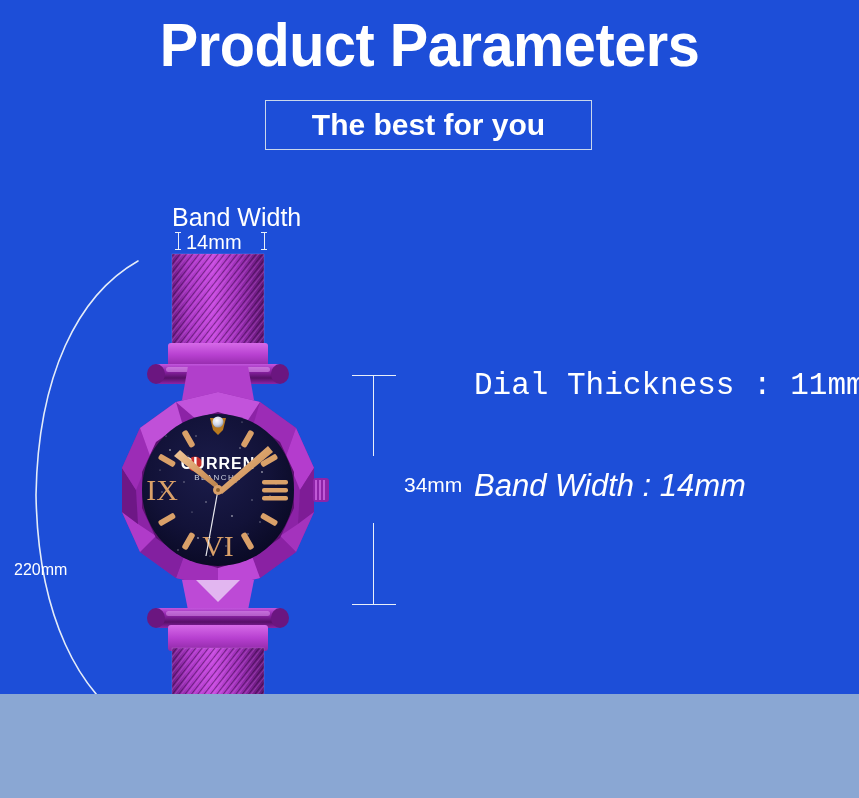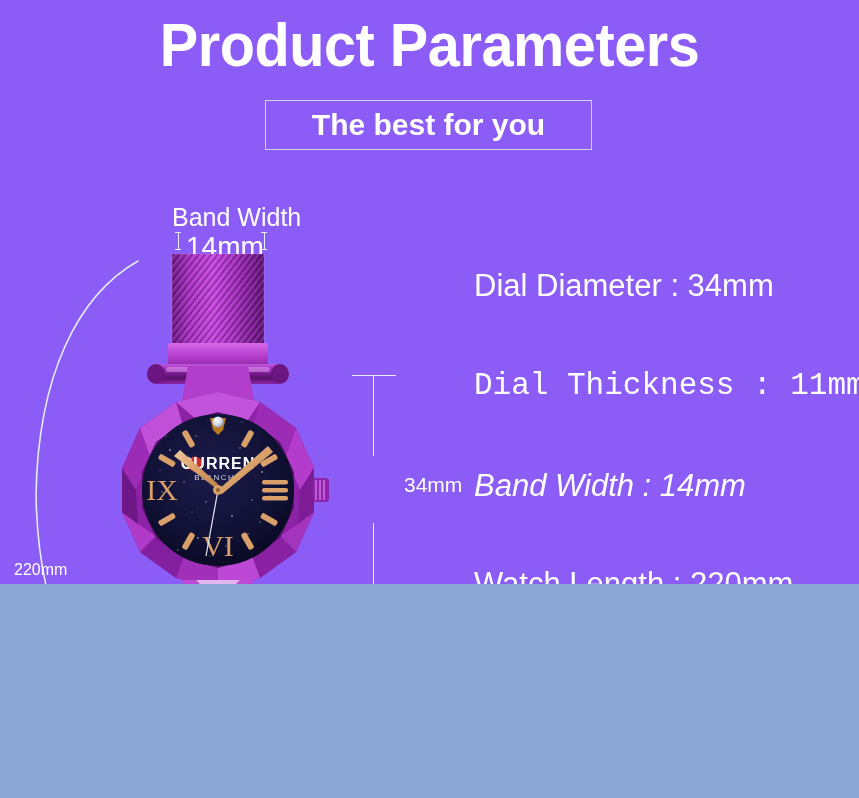--- a/index.html
+++ b/index.html
@@ -6,22 +6,22 @@
     margin: 0;
     padding: 0;
     background: #8aa7d3;
   }
   body {
     font-family: "Liberation Sans", sans-serif;
   }
   #page {
     position: relative;
     width: 859px;
-    height: 584px;
-    background: #8b5cf6;
+    height: 694px;
+    background: #1d4ed8;
     overflow: hidden;
   }
 
   
   #title {
     position: absolute;
     left: 0; top: 14px;
     width: 859px;
     text-align: center;
     color: #ffffff;
@@ -74,21 +74,21 @@
     position: absolute;
     left: 172px; top: 203px;
     color: #ffffff;
     font-size: 25px;
     white-space: nowrap;
   }
   #band-width-value {
     position: absolute;
     left: 186px; top: 231px;
     color: #ffffff;
-    font-size: 28px;
+    font-size: 20px;
     white-space: nowrap;
   }
   .bw-tick {
     position: absolute;
     width: 1px; height: 18px;
     background: #e8eef8;
     top: 232px;
   }
   .bw-tick-l { left: 178px; }
   .bw-tick-r { left: 264px; }
@@ -379,18 +379,16 @@
   </div>
 
   <div id="dim34">
     <div class="d34-cap" id="d34-cap-top"></div>
     <div class="d34-bar" id="d34-bar-top"></div>
     <div class="d34-bar" id="d34-bar-bot"></div>
     <div class="d34-cap" id="d34-cap-bot"></div>
   </div>
   <div id="d34-label">34mm</div>
 
-  <div class="spec-line spec-0">Dial Diameter : 34mm</div>
   <div class="spec-line spec-1">Dial Thickness : 11mm</div>
   <div class="spec-line spec-2">Band Width : 14mm</div>
-  <div class="spec-line spec-3">Watch Length : 220mm</div>
 
 </div>
 
 </body></html>

